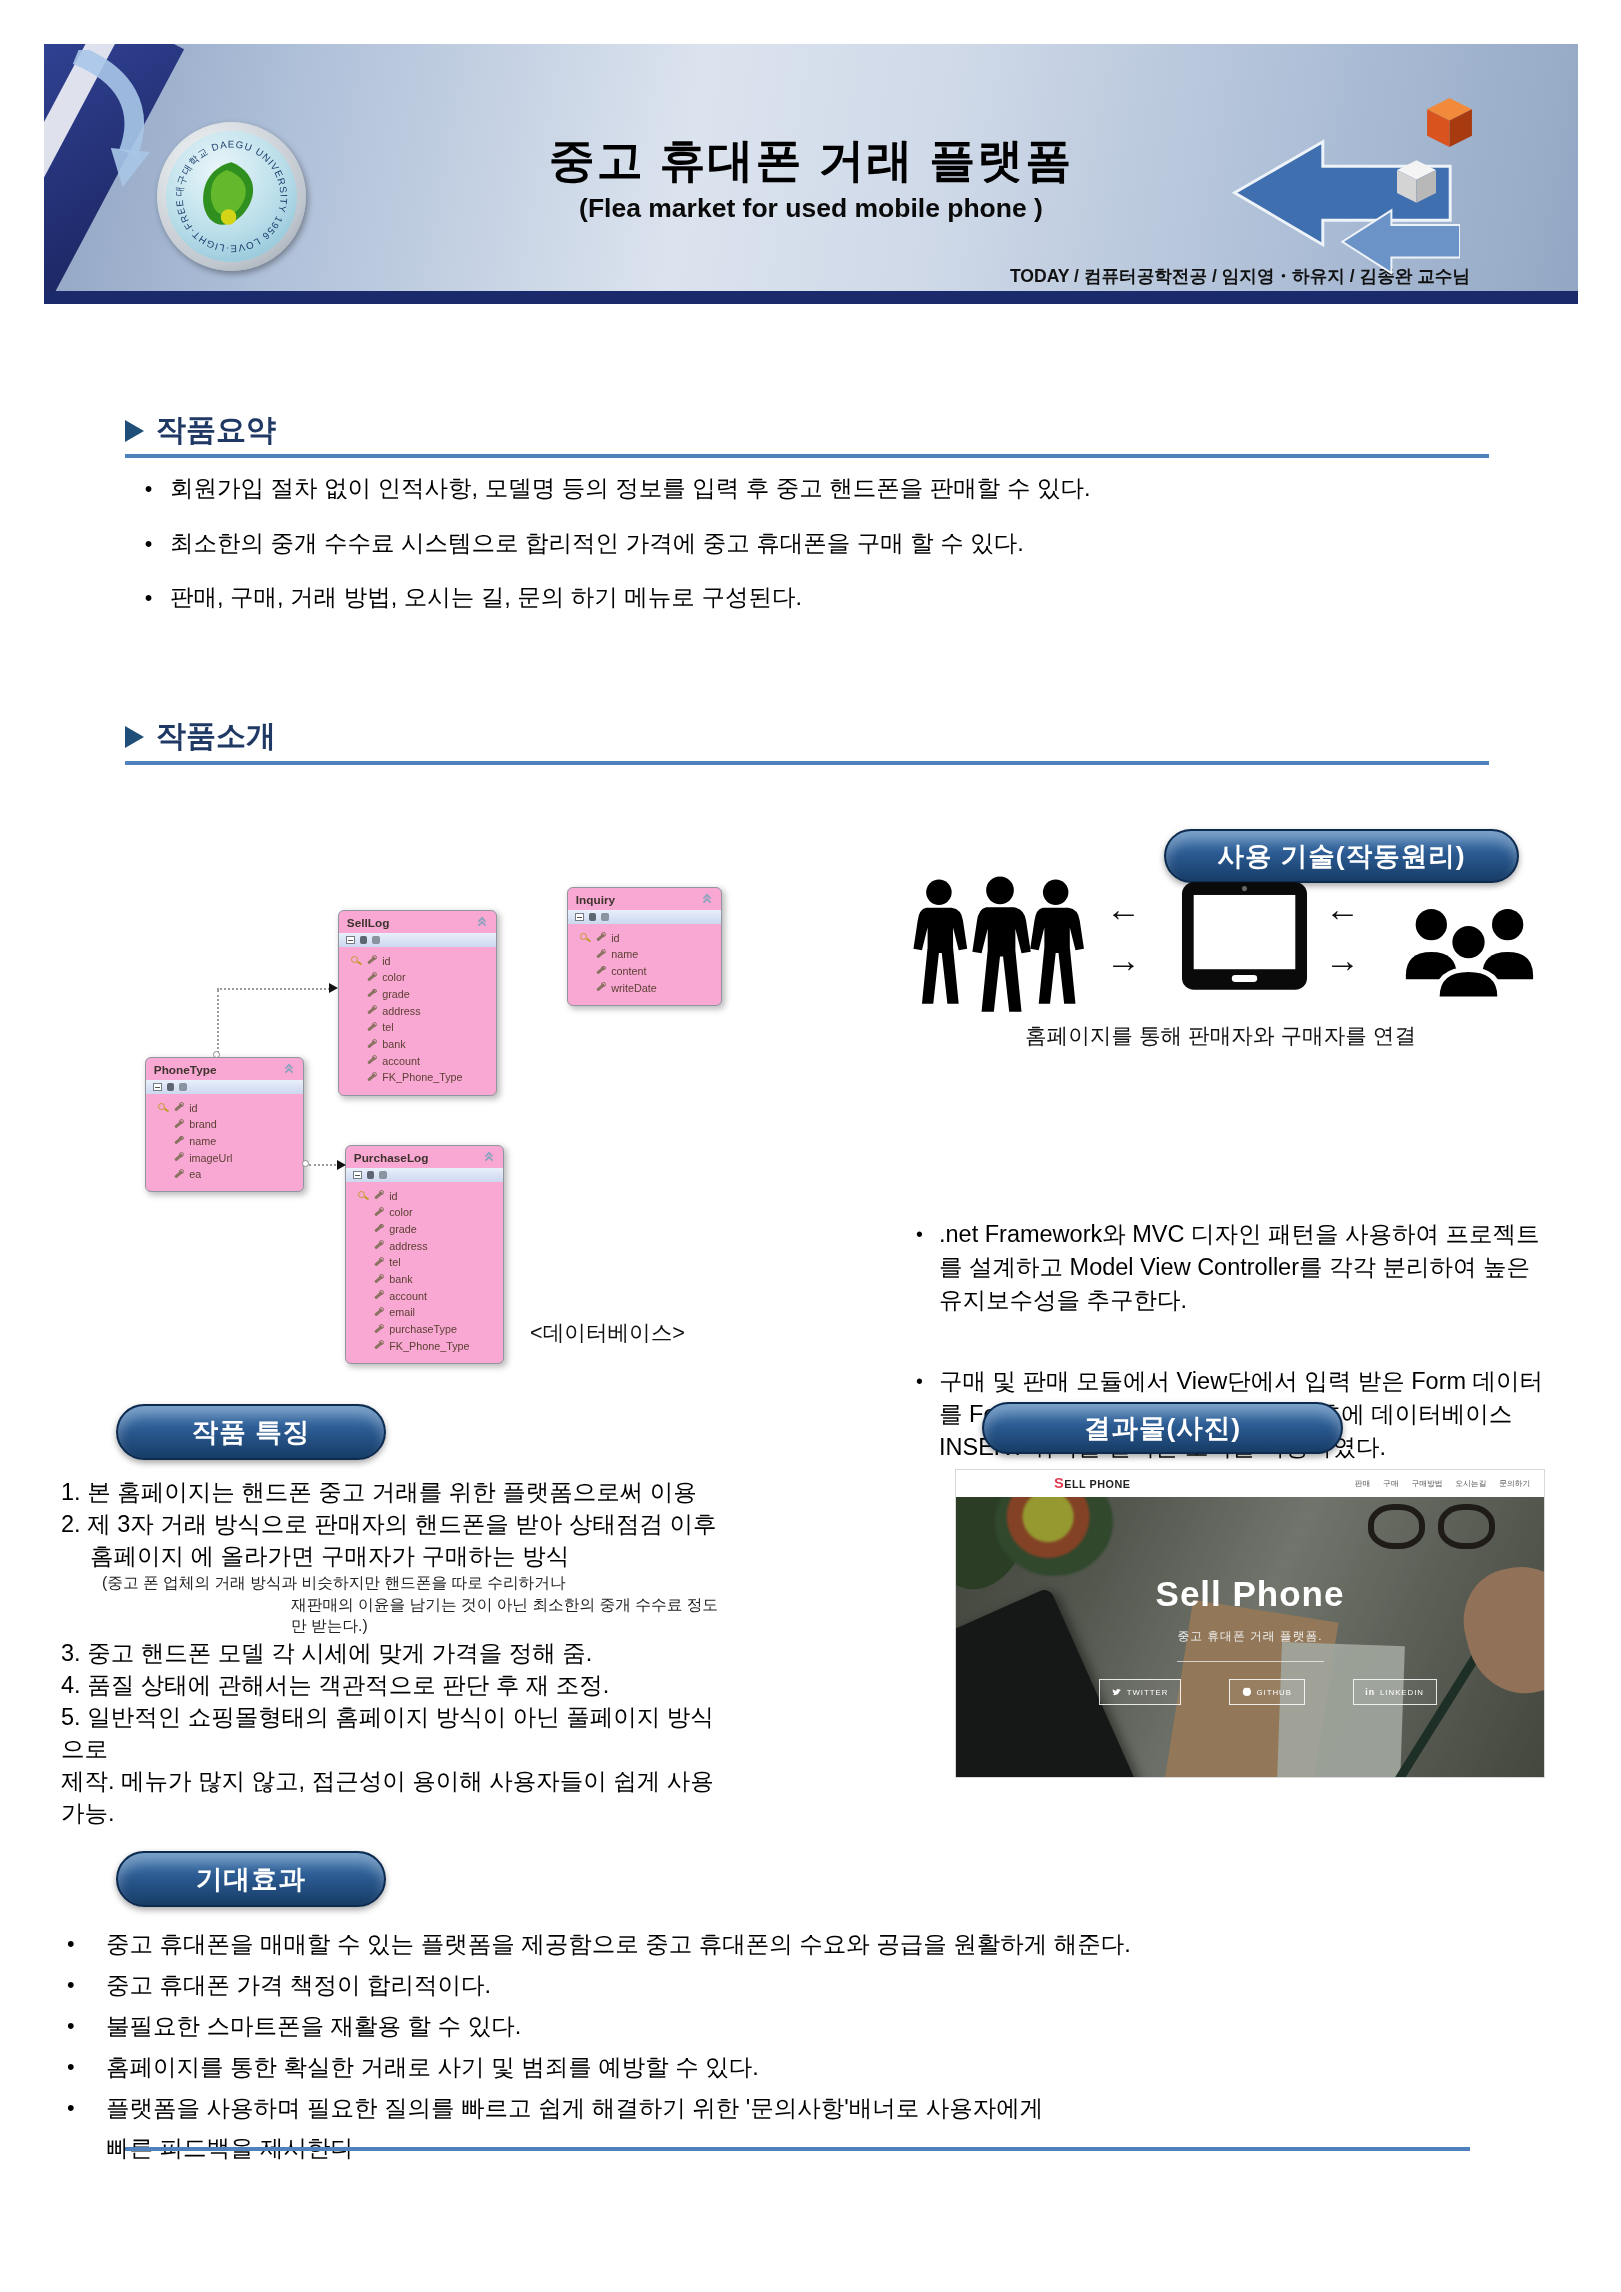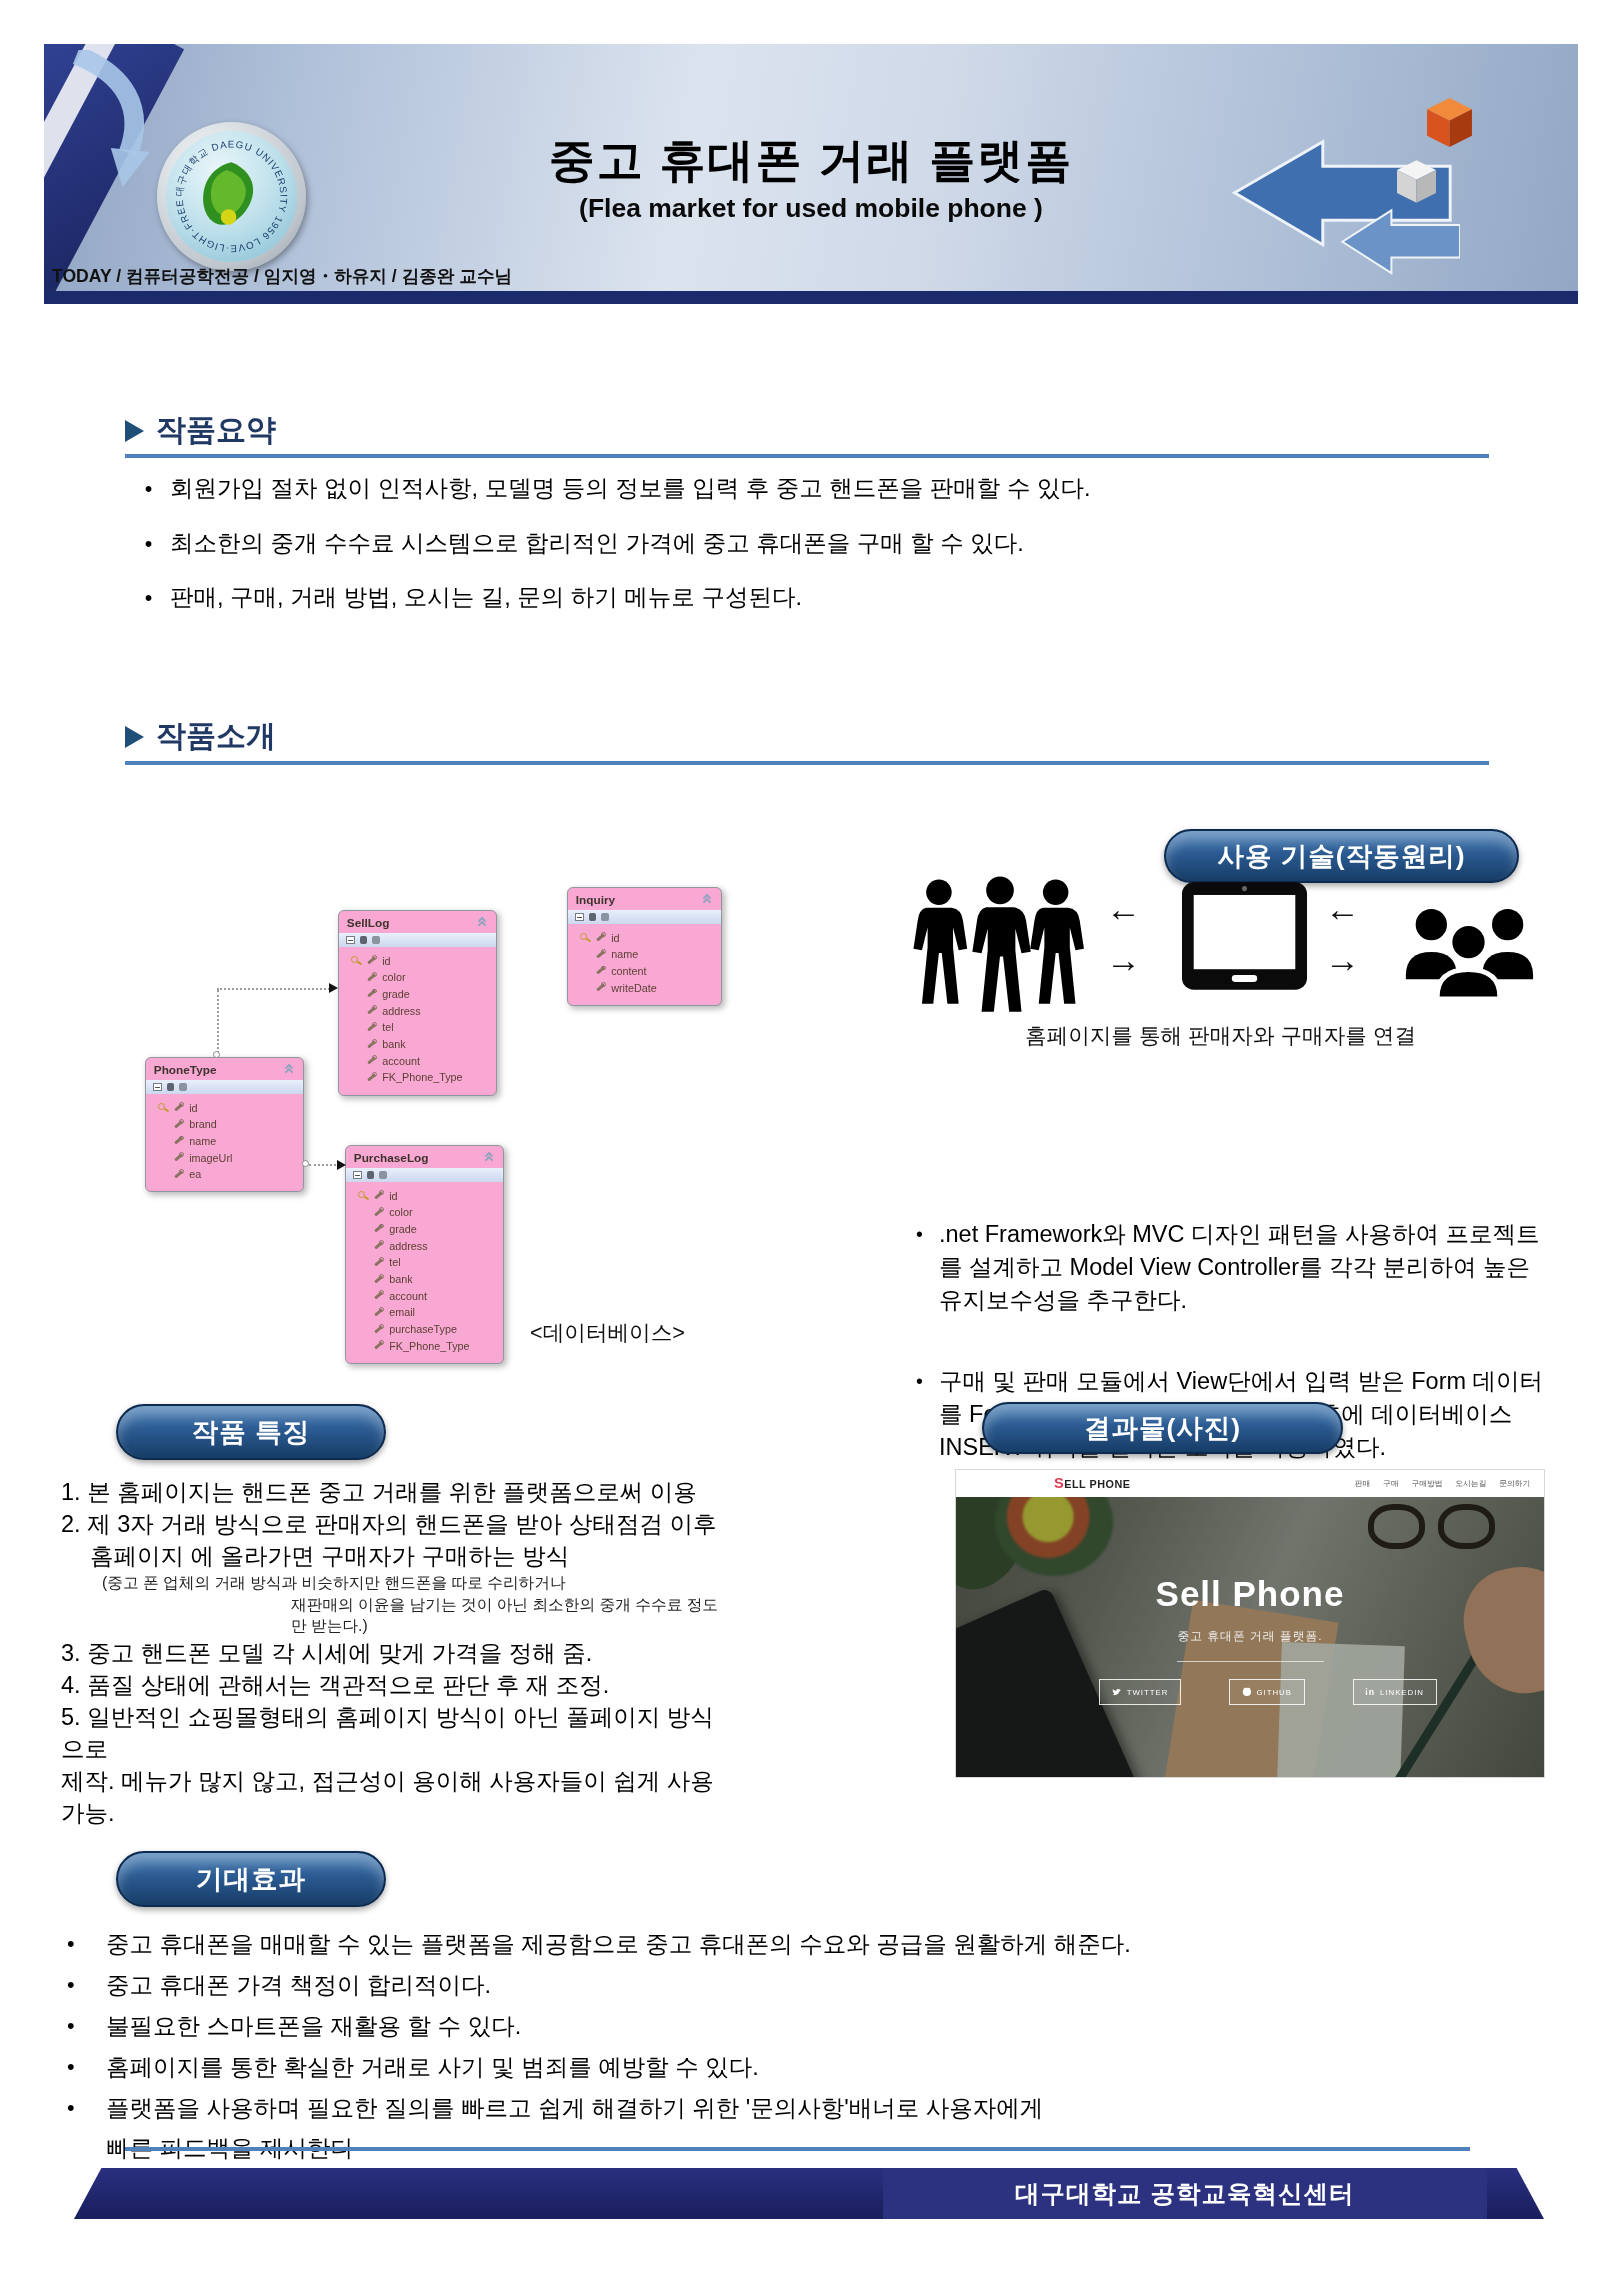--- a/index.html
+++ b/index.html
@@ -19,21 +19,21 @@
   .logo { position:absolute; left:113px; top:78px; width:149px; height:149px; border-radius:50%;
     background:radial-gradient(circle at 35% 30%,#f4f7f8,#bfc6cd 70%,#8d959d);
     box-shadow:2px 2.9px 5.9px rgba(0,0,0,.35); display:flex; align-items:center; justify-content:center; }
   .logo-inner { width:131px; height:131px; border-radius:50%;
     background:radial-gradient(circle at 40% 30%,#eaf6fa,#b8dde9 55%,#7fb9cf); position:relative; overflow:hidden; }
   .logo-inner svg { position:absolute; left:0; top:0; }
   .banner-title { position:absolute; left:0; right:0; top:86px; text-align:center;
     font-size:46px; font-weight:bold; letter-spacing:2px; color:#000; }
   .banner-sub { position:absolute; left:0; right:0; top:149px; text-align:center;
     font-size:26.5px; font-weight:bold; color:#0a0a0a; }
-  .banner-byline { position:absolute; left:8px; right:108px; top:220px; text-align:left;
+  .banner-byline { position:absolute; left:0; right:108px; top:220px; text-align:right;
     font-size:17.6px; font-weight:bold; color:#111; }
   .ribbon { position:absolute; right:118px; top:88px; }
   .cube { position:absolute; }
 
   
   .sec-head { position:absolute; display:flex; align-items:center; gap:12px;
     font-size:30px; font-weight:bold; color:#1f3864; }
   .tri-icon { width:0; height:0; border-left:19.6px solid #1f4e79;
     border-top:11.8px solid transparent; border-bottom:11.8px solid transparent; }
   .divider { position:absolute; height:3.9px; background:#4f81bd; }
@@ -573,20 +573,15 @@
   <div class="blist blist2 expected-list">
     <div class="item">중고 휴대폰을 매매할 수 있는 플랫폼을 제공함으로 중고 휴대폰의 수요와 공급을 원활하게 해준다.</div>
     <div class="item">중고 휴대폰 가격 책정이 합리적이다.</div>
     <div class="item">불필요한 스마트폰을 재활용 할 수 있다.</div>
     <div class="item">홈페이지를 통한 확실한 거래로 사기 및 범죄를 예방할 수 있다.</div>
     <div class="item">플랫폼을 사용하며 필요한 질의를 빠르고 쉽게 해결하기 위한 '문의사항'배너로 사용자에게</div>
     <div class="item noBullet">빠른 피드백을 제시한다</div>
   </div>
 
   <div class="footer-line"></div>
-  <div class="footer-band">
-    <div class="footer-box">
-      <span class="footer-text">대구대학교 공학교육혁신센터</span>
-    </div>
-  </div>
 
 </div>
 
 
 </body></html>

